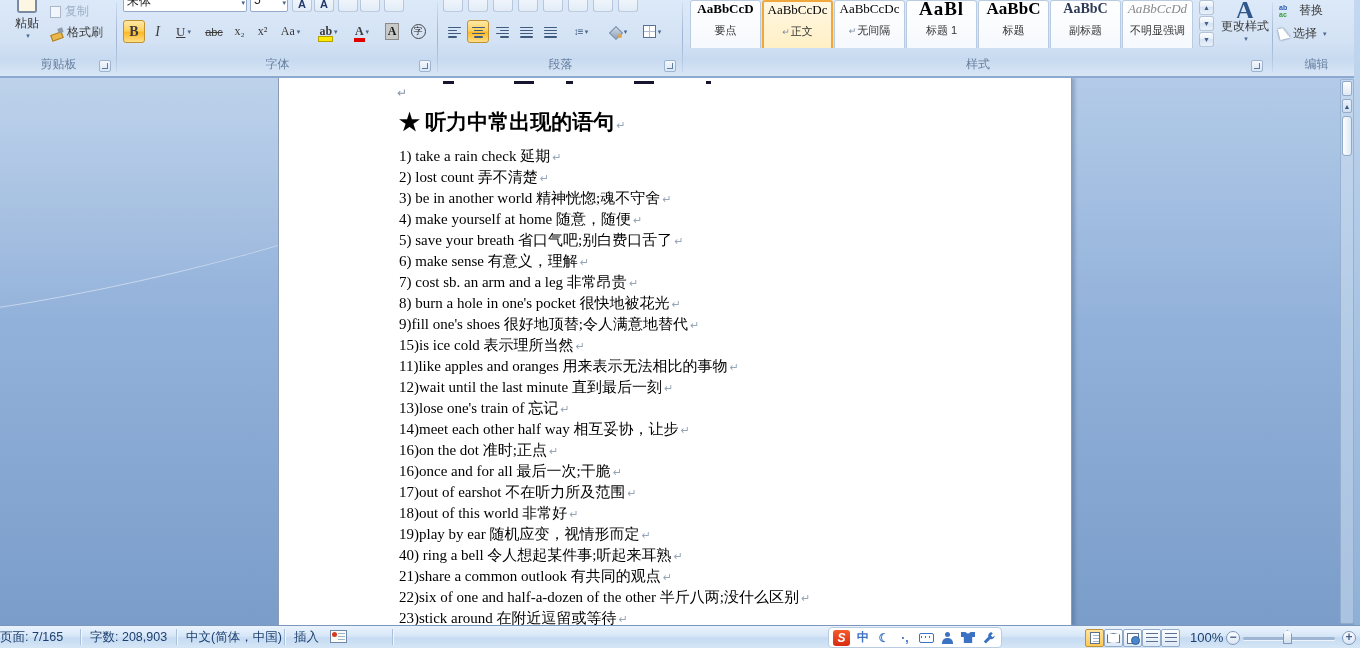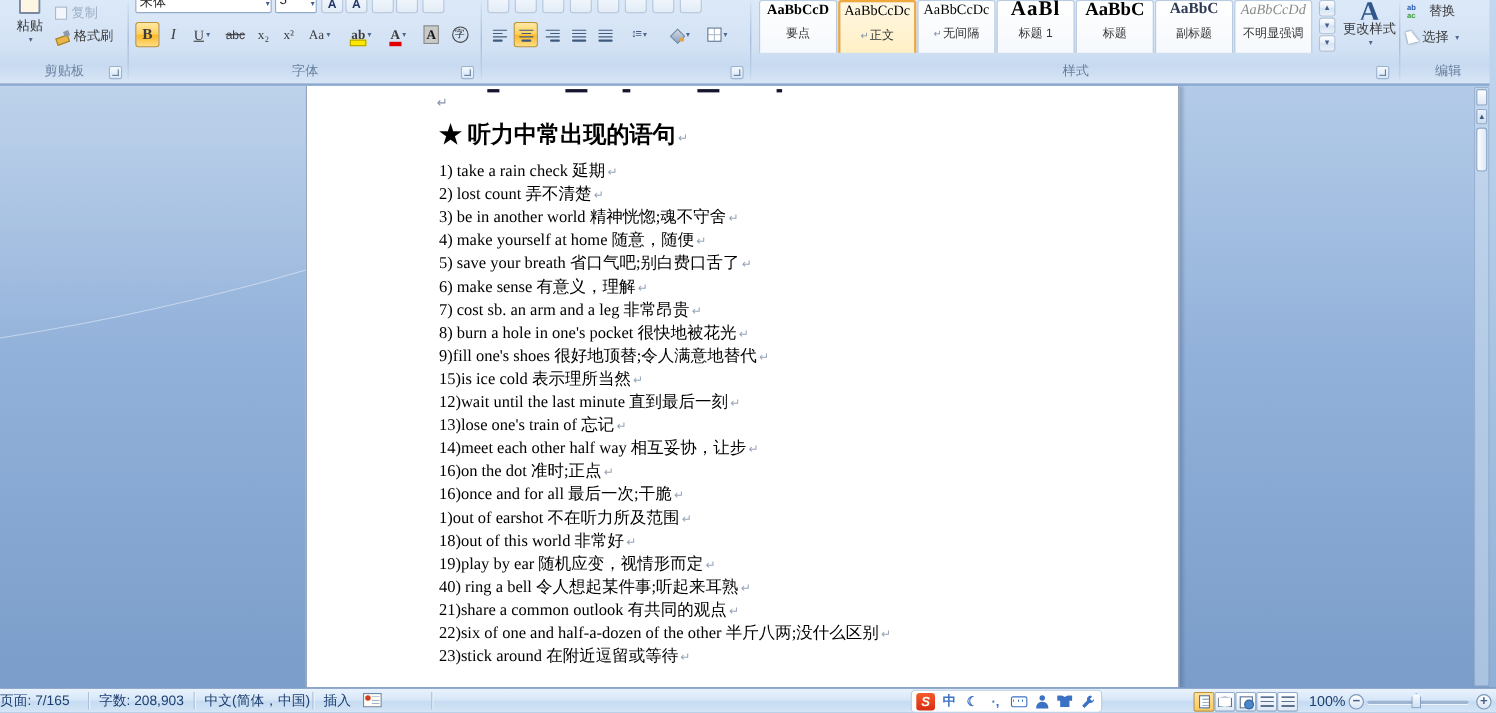--- a/index.html
+++ b/index.html
@@ -347,20 +347,21 @@
       </div>
     <div class="btn row2 flat" style="left:165px; width:30px;">
       <span class="bucket-ico"></span>
       <span class="dd">▾</span>
       </div>
     <div class="btn row2 flat" style="left:199px; width:30px;">
       <span class="border-ico"></span>
       <span class="dd">▾</span>
       </div>
 
+    <div class="group-label">段落</div>
     <span class="launcher" style="left:226px;"></span>
   </div>
 
   <div class="group" id="g-styles">
     <div id="style-gallery">
         <div class="sg-item k-strong">
           <span class="sg-prev">AaBbCcD</span>
           <span class="sg-label">要点</span>
         </div>
         <div class="sg-item k-normal sel">
@@ -439,26 +440,27 @@
         <div class="doc-line"><span>1) take a rain check  延期</span><span class="ret">↵</span></div>
         <div class="doc-line"><span>2) lost count  弄不清楚</span><span class="ret">↵</span></div>
         <div class="doc-line"><span>3) be in another world 精神恍惚;魂不守舍</span><span class="ret">↵</span></div>
         <div class="doc-line"><span>4) make yourself at home 随意，随便</span><span class="ret">↵</span></div>
         <div class="doc-line"><span>5) save your breath  省口气吧;别白费口舌了</span><span class="ret">↵</span></div>
         <div class="doc-line"><span>6) make sense  有意义，理解</span><span class="ret">↵</span></div>
         <div class="doc-line"><span>7) cost sb. an arm and a leg  非常昂贵</span><span class="ret">↵</span></div>
         <div class="doc-line"><span>8) burn a hole in one's pocket  很快地被花光</span><span class="ret">↵</span></div>
         <div class="doc-line"><span>9)fill one's shoes  很好地顶替;令人满意地替代</span><span class="ret">↵</span></div>
         <div class="doc-line"><span>15)is ice cold  表示理所当然</span><span class="ret">↵</span></div>
+        <div class="doc-line"><span>11)like apples and oranges  用来表示无法相比的事物</span><span class="ret">↵</span></div>
         <div class="doc-line"><span>12)wait until the last minute  直到最后一刻</span><span class="ret">↵</span></div>
         <div class="doc-line"><span>13)lose one's train of  忘记</span><span class="ret">↵</span></div>
         <div class="doc-line"><span>14)meet each other half way  相互妥协，让步</span><span class="ret">↵</span></div>
         <div class="doc-line"><span>16)on the dot  准时;正点</span><span class="ret">↵</span></div>
         <div class="doc-line"><span>16)once and for all  最后一次;干脆</span><span class="ret">↵</span></div>
-        <div class="doc-line"><span>1)out of earshot  不在听力所及范围</span><span class="ret">↵</span></div>
+        <div class="doc-line"><span>17)out of earshot  不在听力所及范围</span><span class="ret">↵</span></div>
         <div class="doc-line"><span>18)out of this world  非常好</span><span class="ret">↵</span></div>
         <div class="doc-line"><span>19)play by ear  随机应变，视情形而定</span><span class="ret">↵</span></div>
         <div class="doc-line"><span>40) ring a bell  令人想起某件事;听起来耳熟</span><span class="ret">↵</span></div>
         <div class="doc-line"><span>21)share a common outlook  有共同的观点</span><span class="ret">↵</span></div>
         <div class="doc-line"><span>22)six of one and half-a-dozen of the other  半斤八两;没什么区别</span><span class="ret">↵</span></div>
         <div class="doc-line"><span>23)stick around  在附近逗留或等待</span><span class="ret">↵</span></div>
       </div>
   </div>
 
   <div id="scrollbar">

